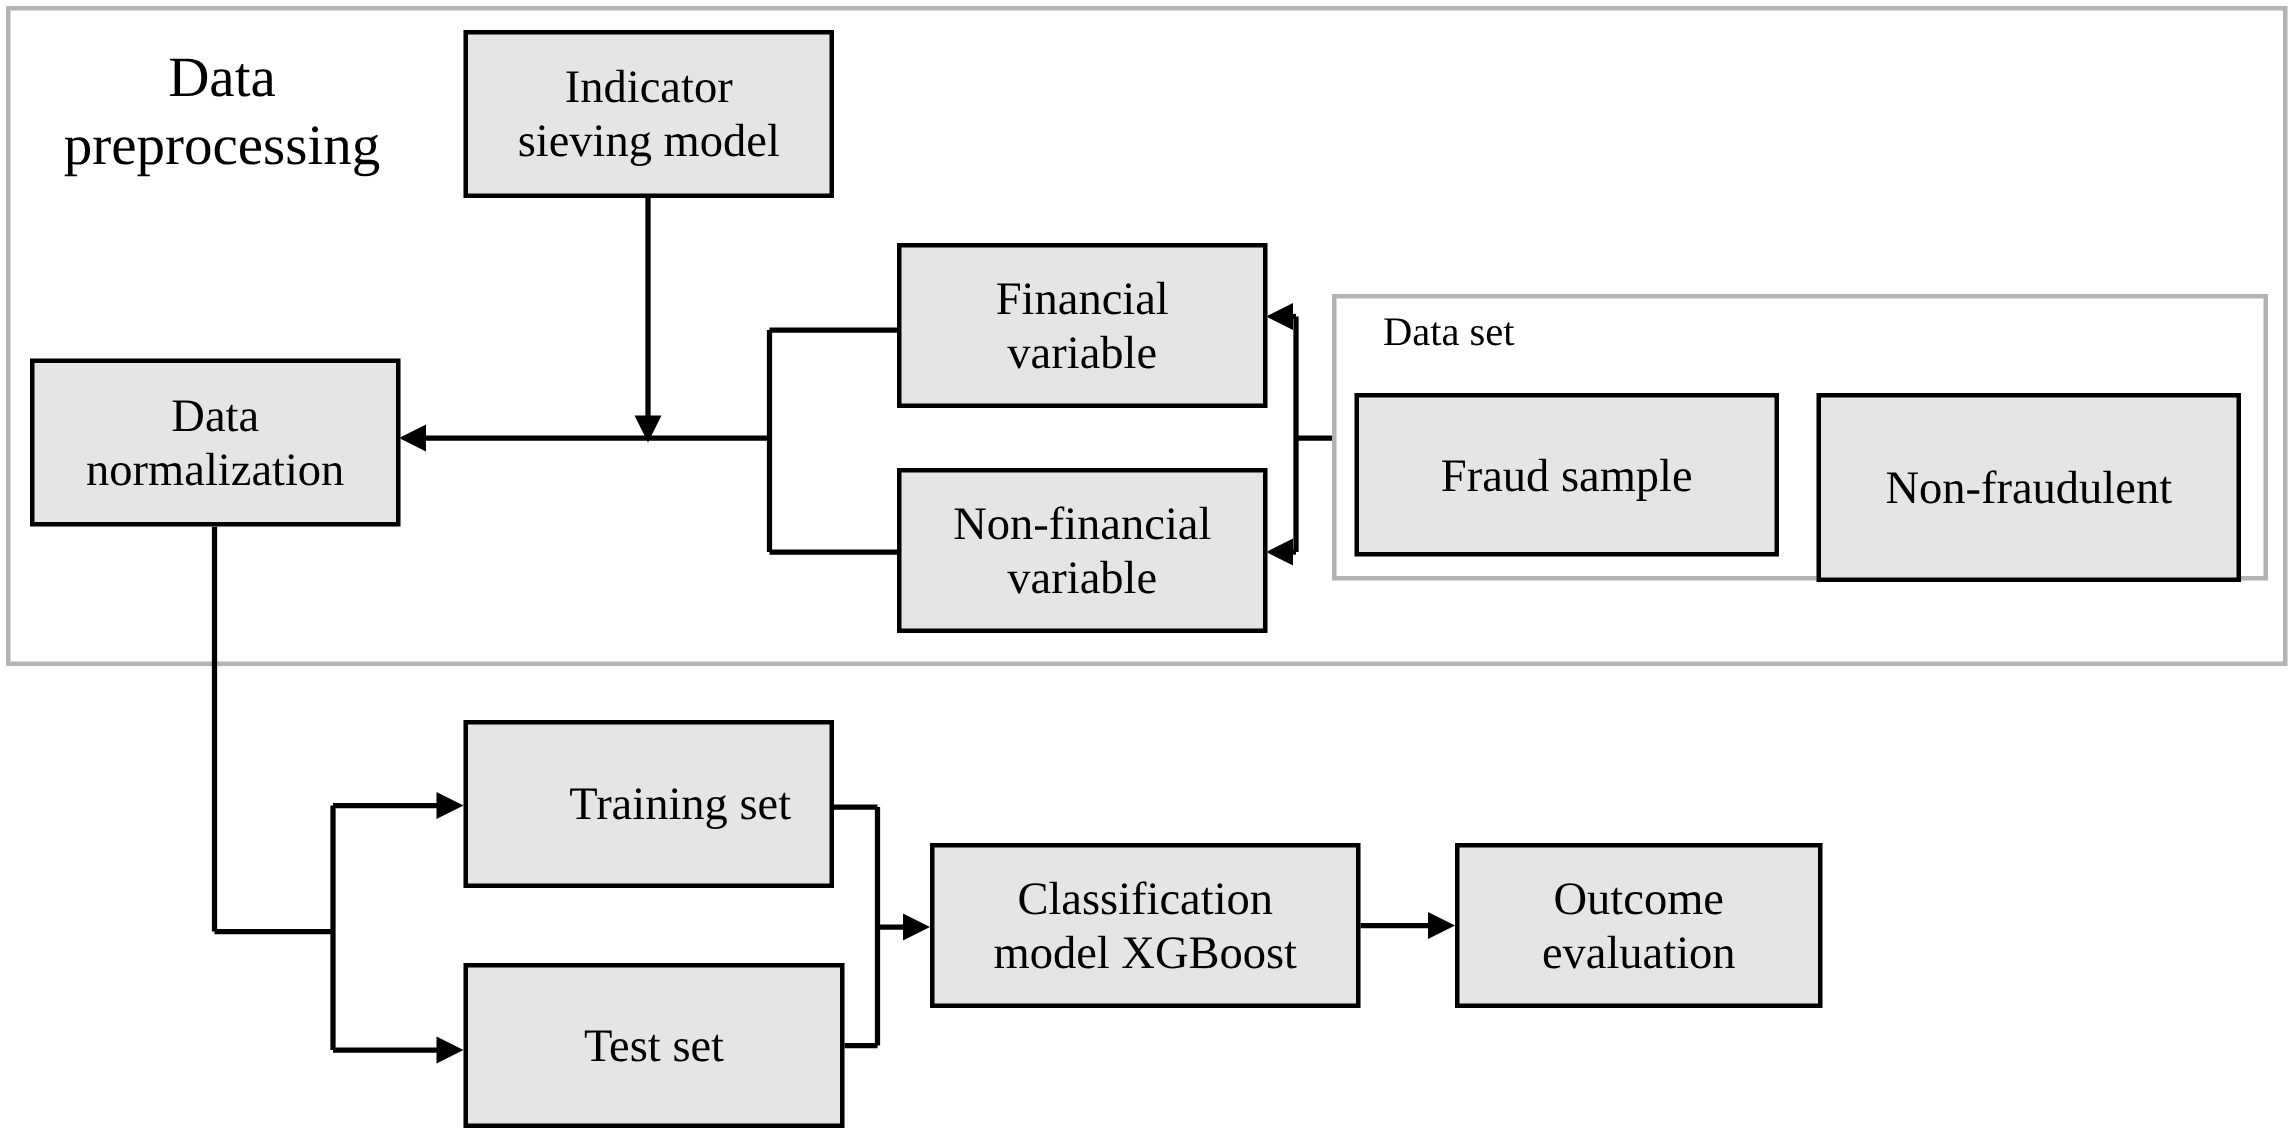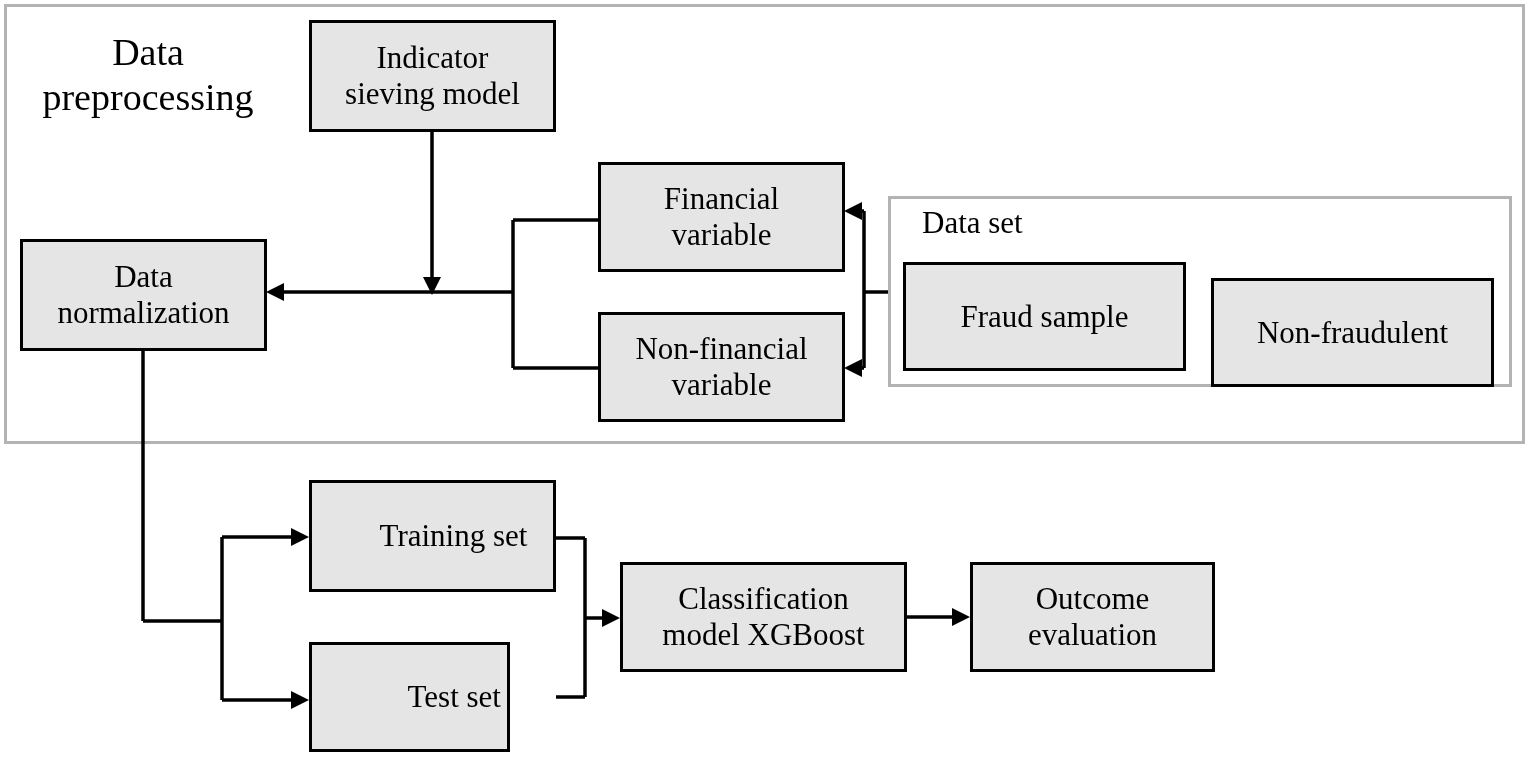--- a/index.html
+++ b/index.html
@@ -18,21 +18,21 @@
     overflow: hidden;
   }
   .grp {
     position: absolute;
     border: 3px solid #b3b3b3;
     box-sizing: border-box;
     background: transparent;
   }
   .grp-label {
     position: absolute;
-    font-size: 31px;
+    font-size: 27px;
     color: #000;
     white-space: nowrap;
     line-height: 1.12;
   }
   .free-label {
     position: absolute;
     font-size: 38px;
     color: #000;
     text-align: center;
     line-height: 1.18;
@@ -145,33 +145,33 @@
       <span>normalization</span>
     </div>
   </div>
 
   <div class="node" style="left:903px; top:262px; width:283px; height:109px;">
     <div>
       <span>Fraud sample</span>
     </div>
   </div>
 
-  <div class="node" style="left:1211px; top:278px; width:283px; height:109px;">
+  <div class="node" style="left:1211px; top:262px; width:283px; height:126px;">
     <div>
       <span>Non-fraudulent</span>
     </div>
   </div>
 
   <div class="node" style="left:309px; top:480px; width:247px; height:112px;padding-left:48px;">
     <div>
       <span>Training set</span>
     </div>
   </div>
 
-  <div class="node" style="left:309px; top:642px; width:201px; height:110px;justify-content:flex-end;">
+  <div class="node" style="left:309px; top:642px; width:254px; height:110px;">
     <div>
       <span>Test set</span>
     </div>
   </div>
 
   <div class="node" style="left:620px; top:562px; width:287px; height:110px;">
     <div>
       <span>Classification</span>
       <span>model XGBoost</span>
     </div>

